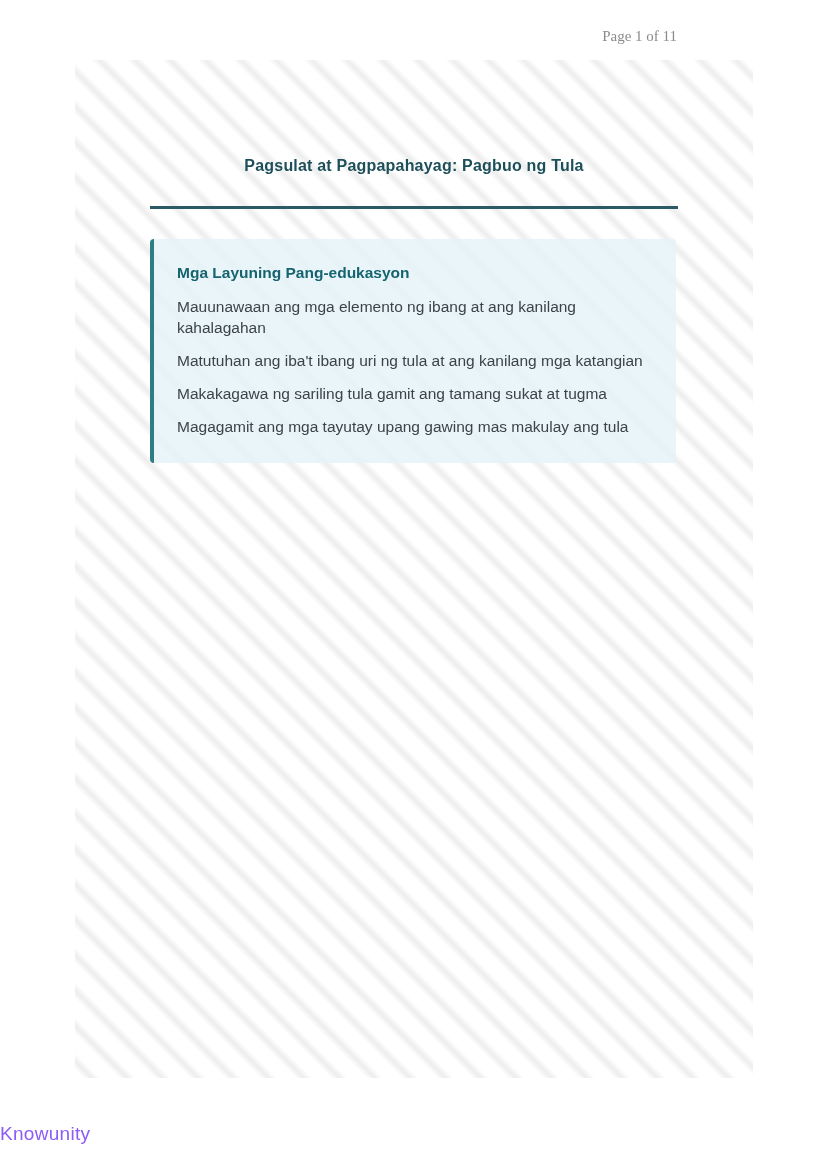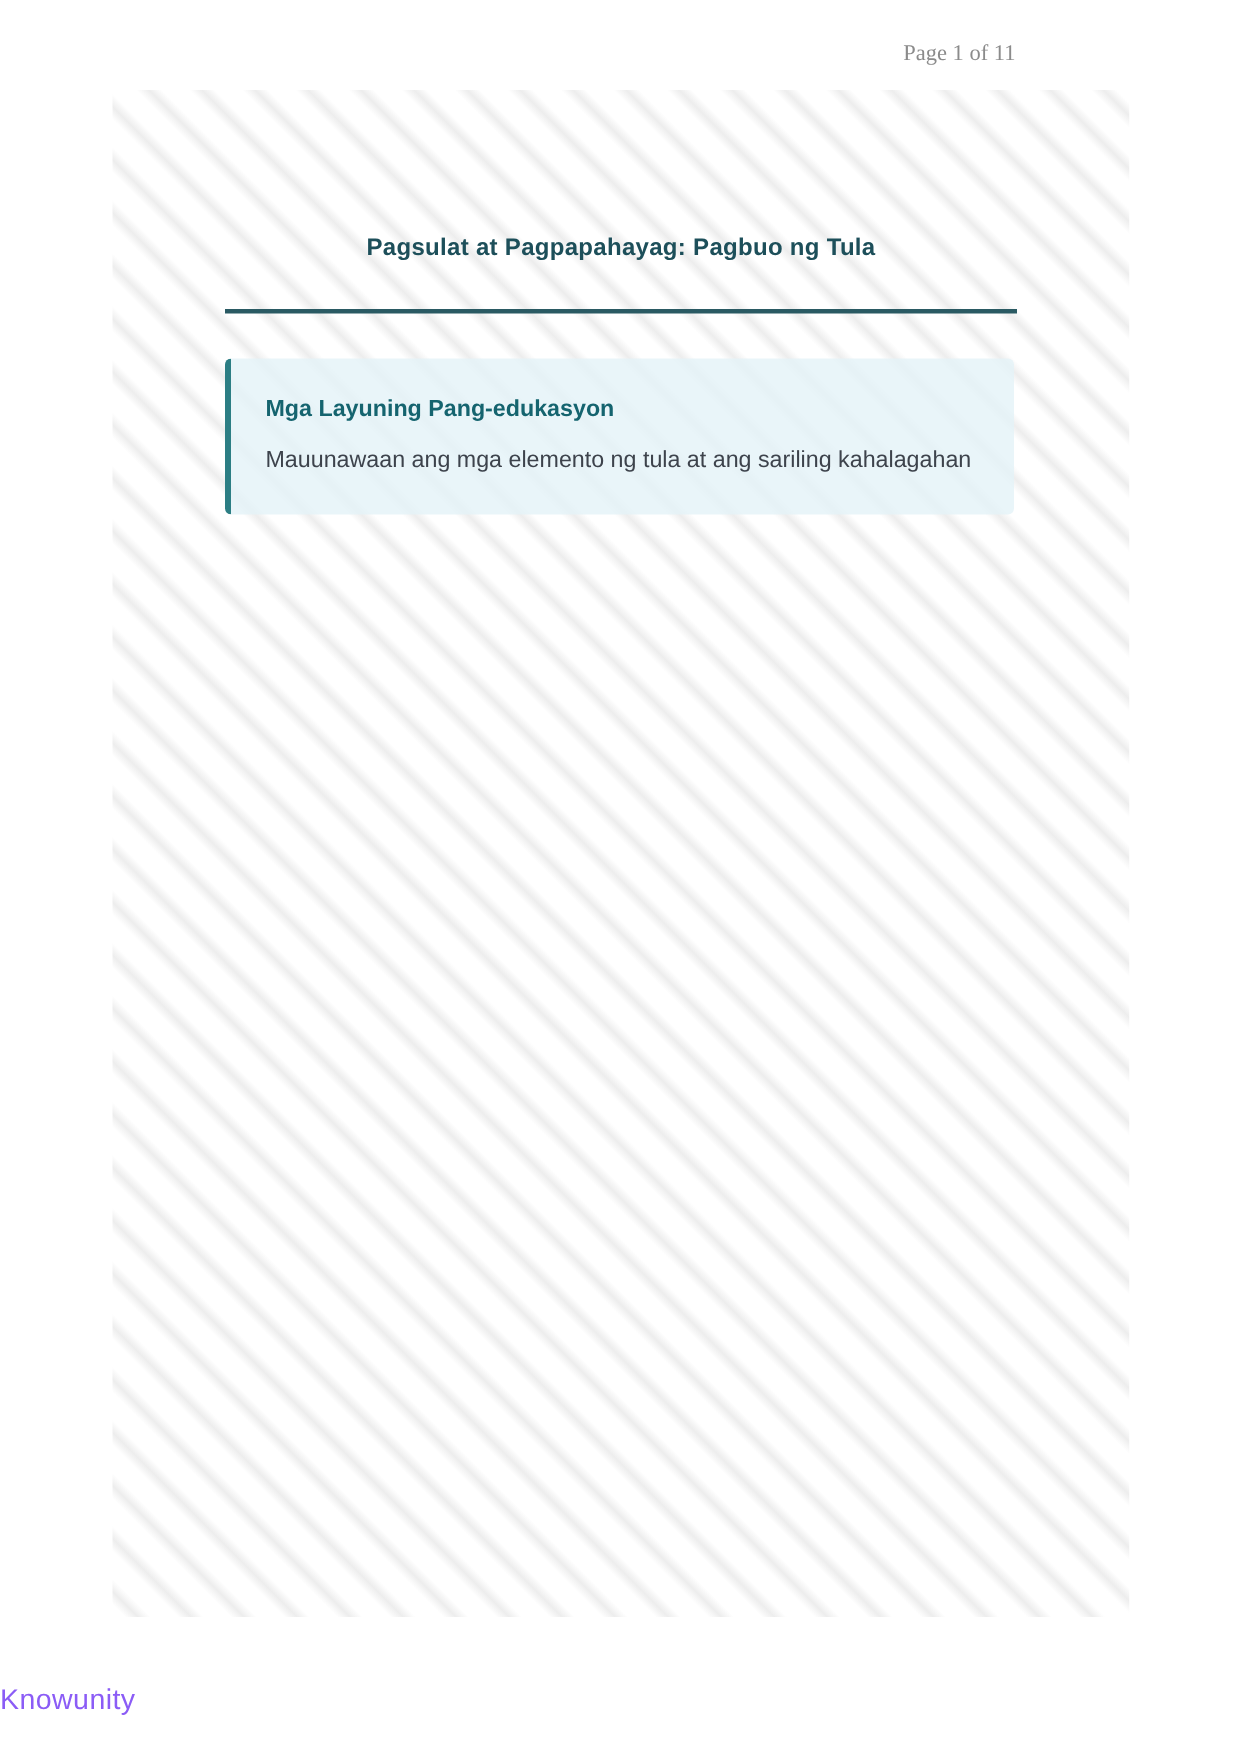--- a/index.html
+++ b/index.html
@@ -105,20 +105,23 @@
 
   <div class="sheet">
 
     <h1 class="doc-title">Pagsulat at Pagpapahayag: Pagbuo ng Tula</h1>
 
 
     <div class="divider"></div>
 
     <section class="objectives-box">
       <h2>Mga Layuning Pang-edukasyon</h2>
-      <p>Mauunawaan ang mga elemento ng tula at ang sariling kahalagahan</p>
+      <p>Mauunawaan ang mga elemento ng ibang at ang kanilang kahalagahan</p>
+      <p>Matutuhan ang iba't ibang uri ng tula at ang kanilang mga katangian</p>
+      <p>Makakagawa ng sariling tula gamit ang tamang sukat at tugma</p>
+      <p>Magagamit ang mga tayutay upang gawing mas makulay ang tula</p>
     </section>
 
   </div>
 
   <div class="footer-brand">Knowunity</div>
 
 </div>
 
 </body></html>

